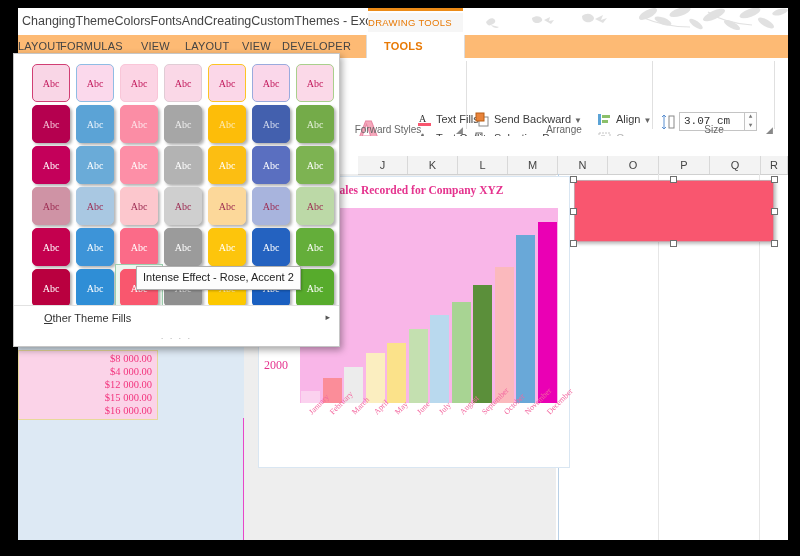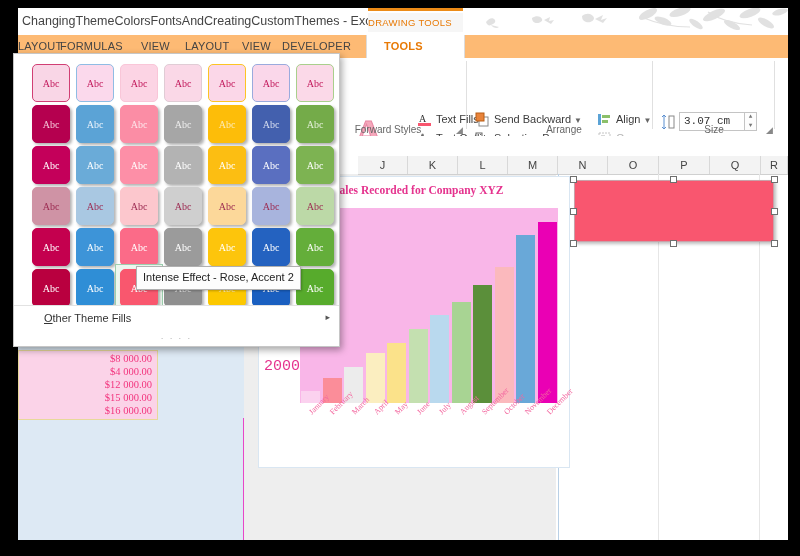--- a/index.html
+++ b/index.html
@@ -66,21 +66,21 @@
 
   
   .chartobj{position:absolute;left:240px;top:40px;width:310px;height:290px;background:#fff;
     border:1px solid #d9e6f2;}
   .chartinner{position:absolute;left:3px;top:3px;right:3px;bottom:3px;background:#fff;}
   .chart-title{position:absolute;left:0;top:4px;width:100%;text-align:center;font-size:11.5px;color:#e5338e;
     font-family:"Liberation Serif",serif;font-weight:bold;white-space:nowrap;}
   .plot{position:absolute;left:38px;top:28px;right:8px;height:195px;background:#f9b6e8;}
   .bars{position:absolute;left:0;bottom:0;width:100%;height:100%;}
   .bar{position:absolute;bottom:0;}
-  .ylab{position:absolute;left:2px;font-size:15px;color:#e5338e;font-family:Liberation Mono, monospace;}
+  .ylab{position:absolute;left:2px;font-size:12px;color:#e5338e;font-family:Liberation Serif, serif;}
   .xlabs{position:absolute;left:38px;top:228px;right:6px;height:58px;}
   .xlab{position:absolute;font-size:8px;color:#f3679f;font-family:"Liberation Serif",serif;
     transform:rotate(-45deg);transform-origin:left top;white-space:nowrap;}
 
   
   .pinkblk{position:absolute;left:0;top:214px;width:140px;height:70px;background:#fbd3e8;
     border:1px solid #e8d89a;box-sizing:border-box;}
   .money{position:absolute;right:5px;font-size:10.5px;color:#f2357e;font-family:"Liberation Serif",serif;
     white-space:nowrap;}
   .bluefill{position:absolute;left:0;top:282px;width:226px;height:136px;background:#dde9f4;

